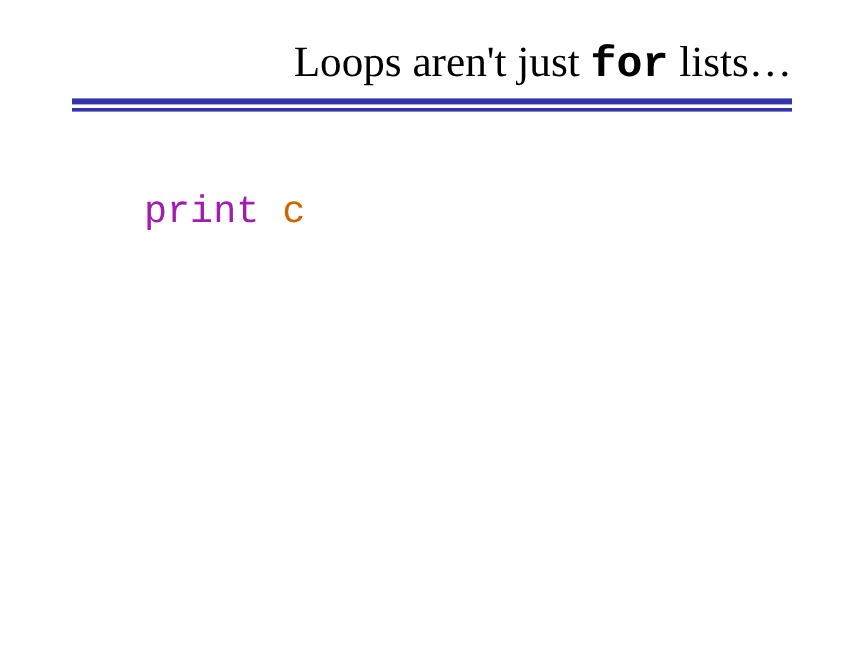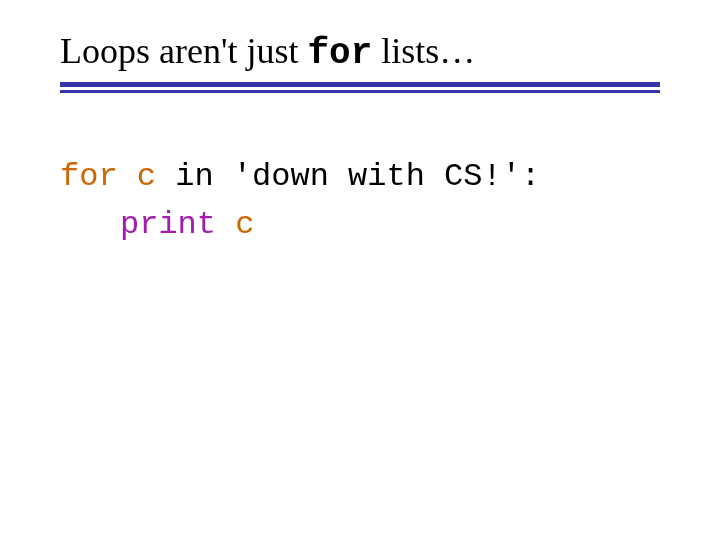--- a/index.html
+++ b/index.html
@@ -24,20 +24,21 @@
     }
 
     .title-area {
       margin-bottom: 8px;
     }
 
     .title-text {
       font-size: 36px;
       color: #000000;
       font-weight: normal;
+      text-align: right;
     }
 
     .title-text .for-keyword {
       font-family: 'Courier New', Courier, monospace;
       font-weight: bold;
     }
 
     .divider-area {
       margin-bottom: 60px;
     }
@@ -104,17 +105,16 @@
       <span>Loops aren't just </span><span class="for-keyword">for</span><span> lists…</span>
     </h1>
   </div>
 
   <div class="divider-area">
     <div class="divider-top"></div>
     <div class="divider-bottom"></div>
   </div>
 
   <div class="code-block">
-    <span class="code-line"><span class="kw-for">for</span><span> </span><span class="kw-var">c</span><span class="kw-in"> in </span><span class="kw-string">'down with CS!'</span><span class="kw-colon">:</span></span>
     <span class="code-line"><span class="indent">    </span><span class="kw-print">print</span><span> </span><span class="kw-var">c</span></span>
   </div>
 
 </div>
 
 </body></html>

